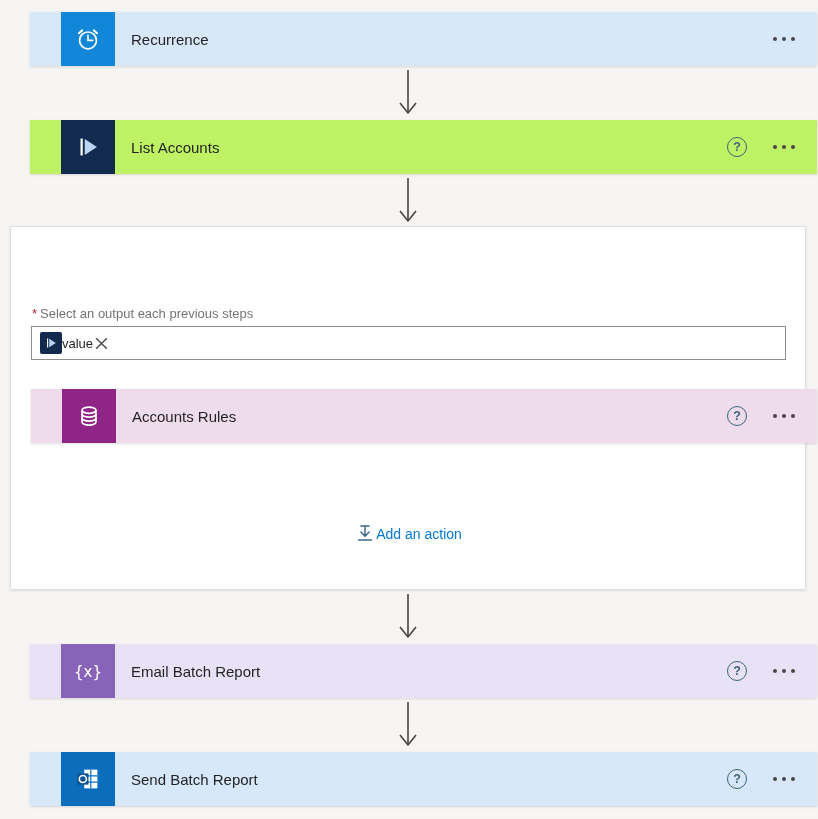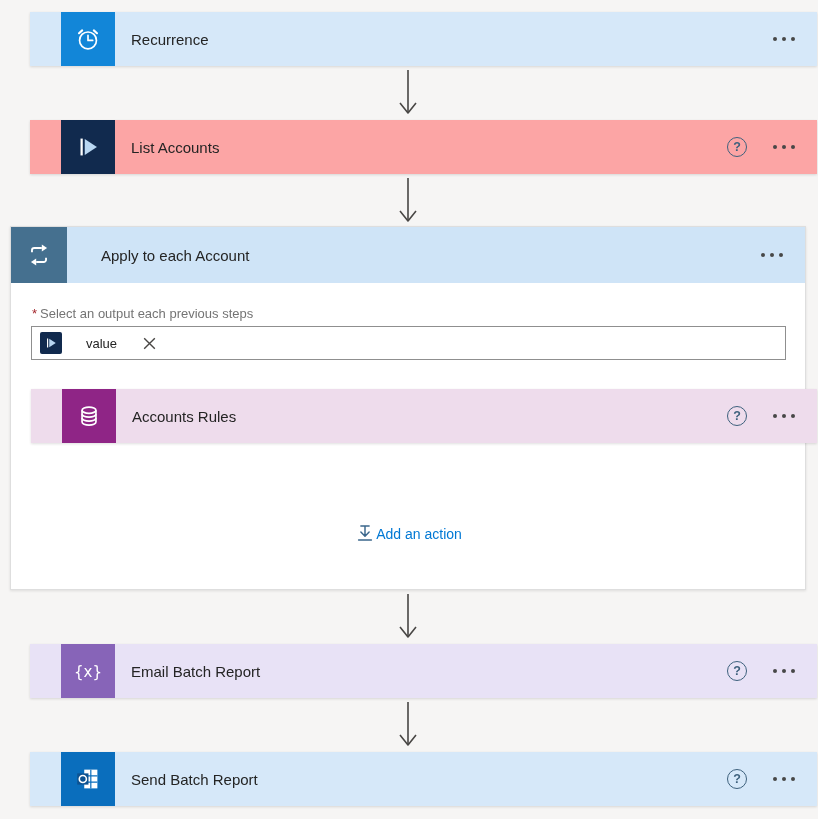--- a/index.html
+++ b/index.html
@@ -22,35 +22,35 @@
   .scope-header{position:absolute;left:0;top:0;width:100%;height:56px;background:#cfe4f7;
                 display:flex;align-items:center;cursor:pointer;}
   .scope-header .tile{width:56px;height:56px;flex:0 0 56px;}
   .scope-header .card-label{margin-left:34px;}
 
   .field-label{position:absolute;left:21px;top:79px;font-size:13px;color:#747474;}
   .req{color:#a4262c;margin-right:3px;}
 
   .inputbox{position:absolute;left:20px;top:99px;width:755px;height:34px;border:1px solid #8f8f8f;
             background:#fff;box-sizing:border-box;display:flex;align-items:center;padding-left:5px;cursor:text;}
-  .chip{display:flex;align-items:center;gap:24px;padding:2px 3px;}
+  .chip{display:flex;align-items:center;gap:0;padding:2px 3px;}
   .chip-tile{width:22px;height:22px;background:#112a4e;border-radius:2px;display:flex;
              align-items:center;justify-content:center;}
   .chip-label{font-size:13px;color:#242424;}
   .chip-x{display:flex;cursor:pointer;}
 
   .add-action{position:absolute;left:0;top:296px;width:100%;display:flex;align-items:center;
               justify-content:center;cursor:pointer;}
   .add-action span{font-size:14px;color:#0078d4;}
 
   
   .t-rec{background:#1286d8}.t-dyn{background:#112a4e}.t-each{background:#45708f}
   .t-db{background:#8f2586}.t-batch{background:#8764b8}.t-mail{background:#0a6ebd}
   
-  .c-blue{background:#d6e8f9}.c-gray{background:#fca5a5}.c-pink{background:#eedcec}.c-purple{background:#e8e2f6}
+  .c-blue{background:#d6e8f9}.c-gray{background:#bef264}.c-pink{background:#eedcec}.c-purple{background:#e8e2f6}
 </style>
 </head>
 <body>
 
 <div class="canvas">
 
   <div class="card c-blue" style="left:30px;top:12px;width:756px;">
     <div class="tile t-rec">
       <svg width="30" height="30" viewBox="0 0 32 32">
         <circle cx="16" cy="17.5" r="9" fill="none" stroke="#fff" stroke-width="1.8"></circle>
@@ -91,38 +91,20 @@
         </div>
     </div>
   </div>
 
   <svg class="arrow" style="top:178px">
     <line x1="14" y1="0" x2="14" y2="42" stroke="#484644" stroke-width="1.6"></line>
     <polyline points="6,33 14,43 22,33" fill="none" stroke="#484644" stroke-width="1.6" stroke-linejoin="round"></polyline>
   </svg>
 
   <div class="scope">
-    <div class="scope-header">
-      <div class="tile t-each">
-        <svg width="30" height="30" viewBox="0 0 32 32">
-          <path d="M8.5 13 V11 a2.5 2.5 0 0 1 2.5 -2.5 H19" fill="none" stroke="#fff" stroke-width="2"></path>
-          <polygon points="19,4.8 24.6,8.5 19,12.2" fill="#fff"></polygon>
-          <path d="M23.5 19 V21 a2.5 2.5 0 0 1 -2.5 2.5 H13" fill="none" stroke="#fff" stroke-width="2"></path>
-          <polygon points="13,19.8 7.4,23.5 13,27.2" fill="#fff"></polygon>
-        </svg>
-      </div>
-      <div class="card-label">Apply to each Account</div>
-      <div class="controls">
-        <div class="menu">
-            <i></i>
-            <i></i>
-            <i></i>
-          </div>
-      </div>
-    </div>
 
     <div class="field-label">
       <span class="req">*</span><span>Select an output each previous steps</span>
     </div>
 
     <div class="inputbox">
       <div class="chip">
         <div class="chip-tile">
           <svg width="16" height="16" viewBox="0 0 32 32">
             <rect x="8" y="7" width="2.4" height="18" fill="#ffffff"></rect>

